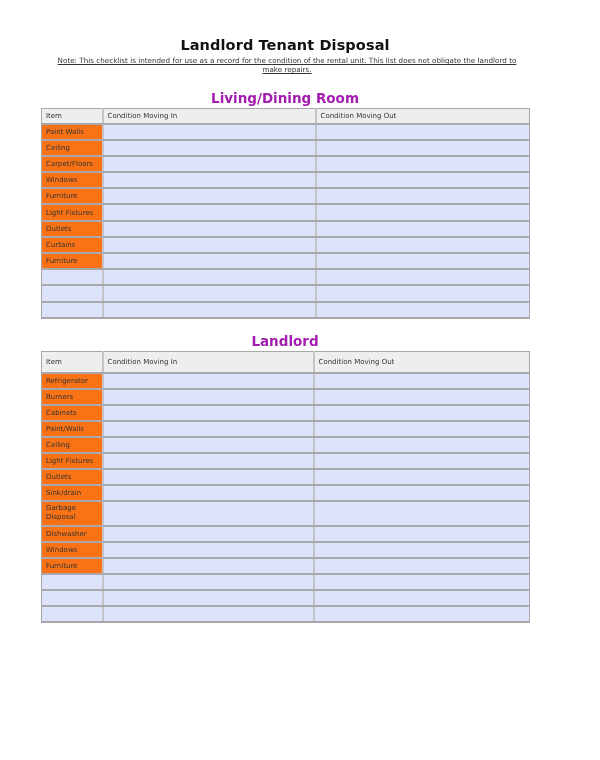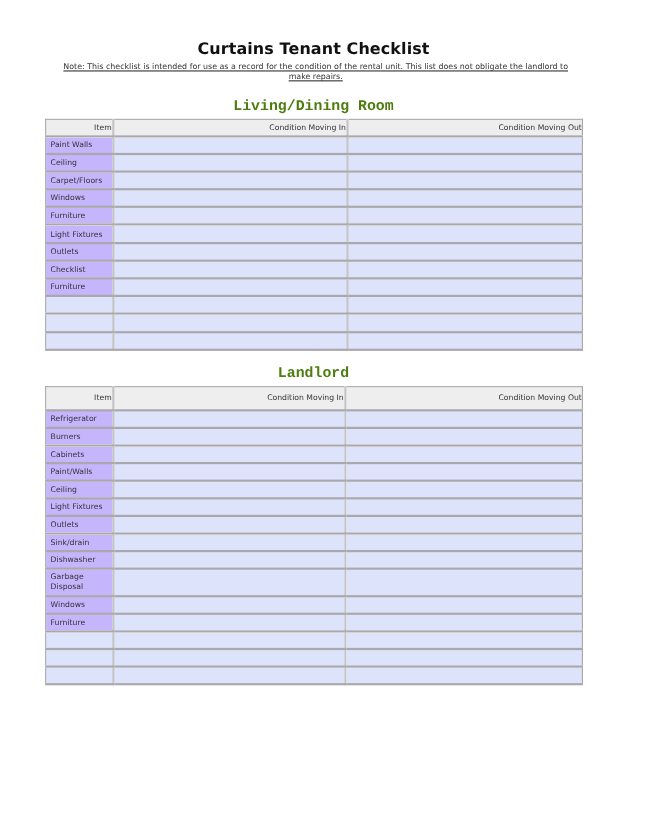--- a/index.html
+++ b/index.html
@@ -38,22 +38,21 @@
       color: #333;
       text-decoration: underline;
     }
     .section-title {
       position: absolute;
       left: 0;
       width: 570px;
       text-align: center;
       font-weight: bold;
       font-size: 13.5px;
-      color: #4d7c0f;
-      font-family: Liberation Mono, monospace;
+      color: #a21caf;
     }
     table.checklist {
       position: absolute;
       left: 41px;
       width: 488px;
       border-collapse: collapse;
       table-layout: fixed;
       border: 1px solid #a8a8a8;
     }
     table.checklist th,
@@ -65,24 +64,23 @@
       font-weight: normal;
       text-align: left;
       vertical-align: middle;
       color: #333;
       overflow: hidden;
       box-sizing: border-box;
     }
     table.checklist th {
       background: #eeeeee;
       height: 15px;
-      text-align: right;
     }
     table.checklist td.item {
-      background: #c4b5fd;
+      background: #f97316;
     }
     table.checklist td.item.empty {
       background: #dde3fb;
     }
     table.checklist td.field {
       background: #dde3fb;
     }
     table.checklist tr td:last-child,
     table.checklist tr th:last-child {
       border-right: none;
@@ -90,21 +88,21 @@
     #living-table { top: 108px; }
     #living-table tr.row td { height: 16.2px; }
     #kitchen-table { top: 351px; }
     #kitchen-table th { height: 21px; }
     #kitchen-table tr.row td { height: 16px; }
     #kitchen-table tr.row.tall td { height: 25px; line-height: 9px; }
   </style>
 </head>
 <body>
 
-<div class="page-title">Curtains Tenant Checklist</div>
+<div class="page-title">Landlord Tenant Disposal</div>
 <div class="note">Note: This checklist is intended for use as a record for the condition of the rental unit. This list does not obligate the landlord to make repairs.</div>
 
 <div class="section-title" style="top:90px;">Living/Dining Room</div>
 <table class="checklist" id="living-table">
   <colgroup>
     <col style="width:61px">
     <col style="width:213px">
     <col style="width:214px">
   </colgroup>
   <thead>
@@ -144,21 +142,21 @@
         <td class="item">Light Fixtures</td>
         <td class="field"></td>
         <td class="field"></td>
       </tr>
       <tr class="row">
         <td class="item">Outlets</td>
         <td class="field"></td>
         <td class="field"></td>
       </tr>
       <tr class="row">
-        <td class="item">Checklist</td>
+        <td class="item">Curtains</td>
         <td class="field"></td>
         <td class="field"></td>
       </tr>
       <tr class="row">
         <td class="item">Furniture</td>
         <td class="field"></td>
         <td class="field"></td>
       </tr>
       <tr class="row">
         <td class="item empty"></td>
@@ -226,31 +224,31 @@
       <tr class="row">
         <td class="item">Outlets</td>
         <td class="field"></td>
         <td class="field"></td>
       </tr>
       <tr class="row">
         <td class="item">Sink/drain</td>
         <td class="field"></td>
         <td class="field"></td>
       </tr>
-      <tr class="row">
-        <td class="item">Dishwasher</td>
-        <td class="field"></td>
-        <td class="field"></td>
-      </tr>
       <tr class="row tall">
         <td class="item">Garbage Disposal</td>
         <td class="field"></td>
         <td class="field"></td>
       </tr>
       <tr class="row">
+        <td class="item">Dishwasher</td>
+        <td class="field"></td>
+        <td class="field"></td>
+      </tr>
+      <tr class="row">
         <td class="item">Windows</td>
         <td class="field"></td>
         <td class="field"></td>
       </tr>
       <tr class="row">
         <td class="item">Furniture</td>
         <td class="field"></td>
         <td class="field"></td>
       </tr>
       <tr class="row">

